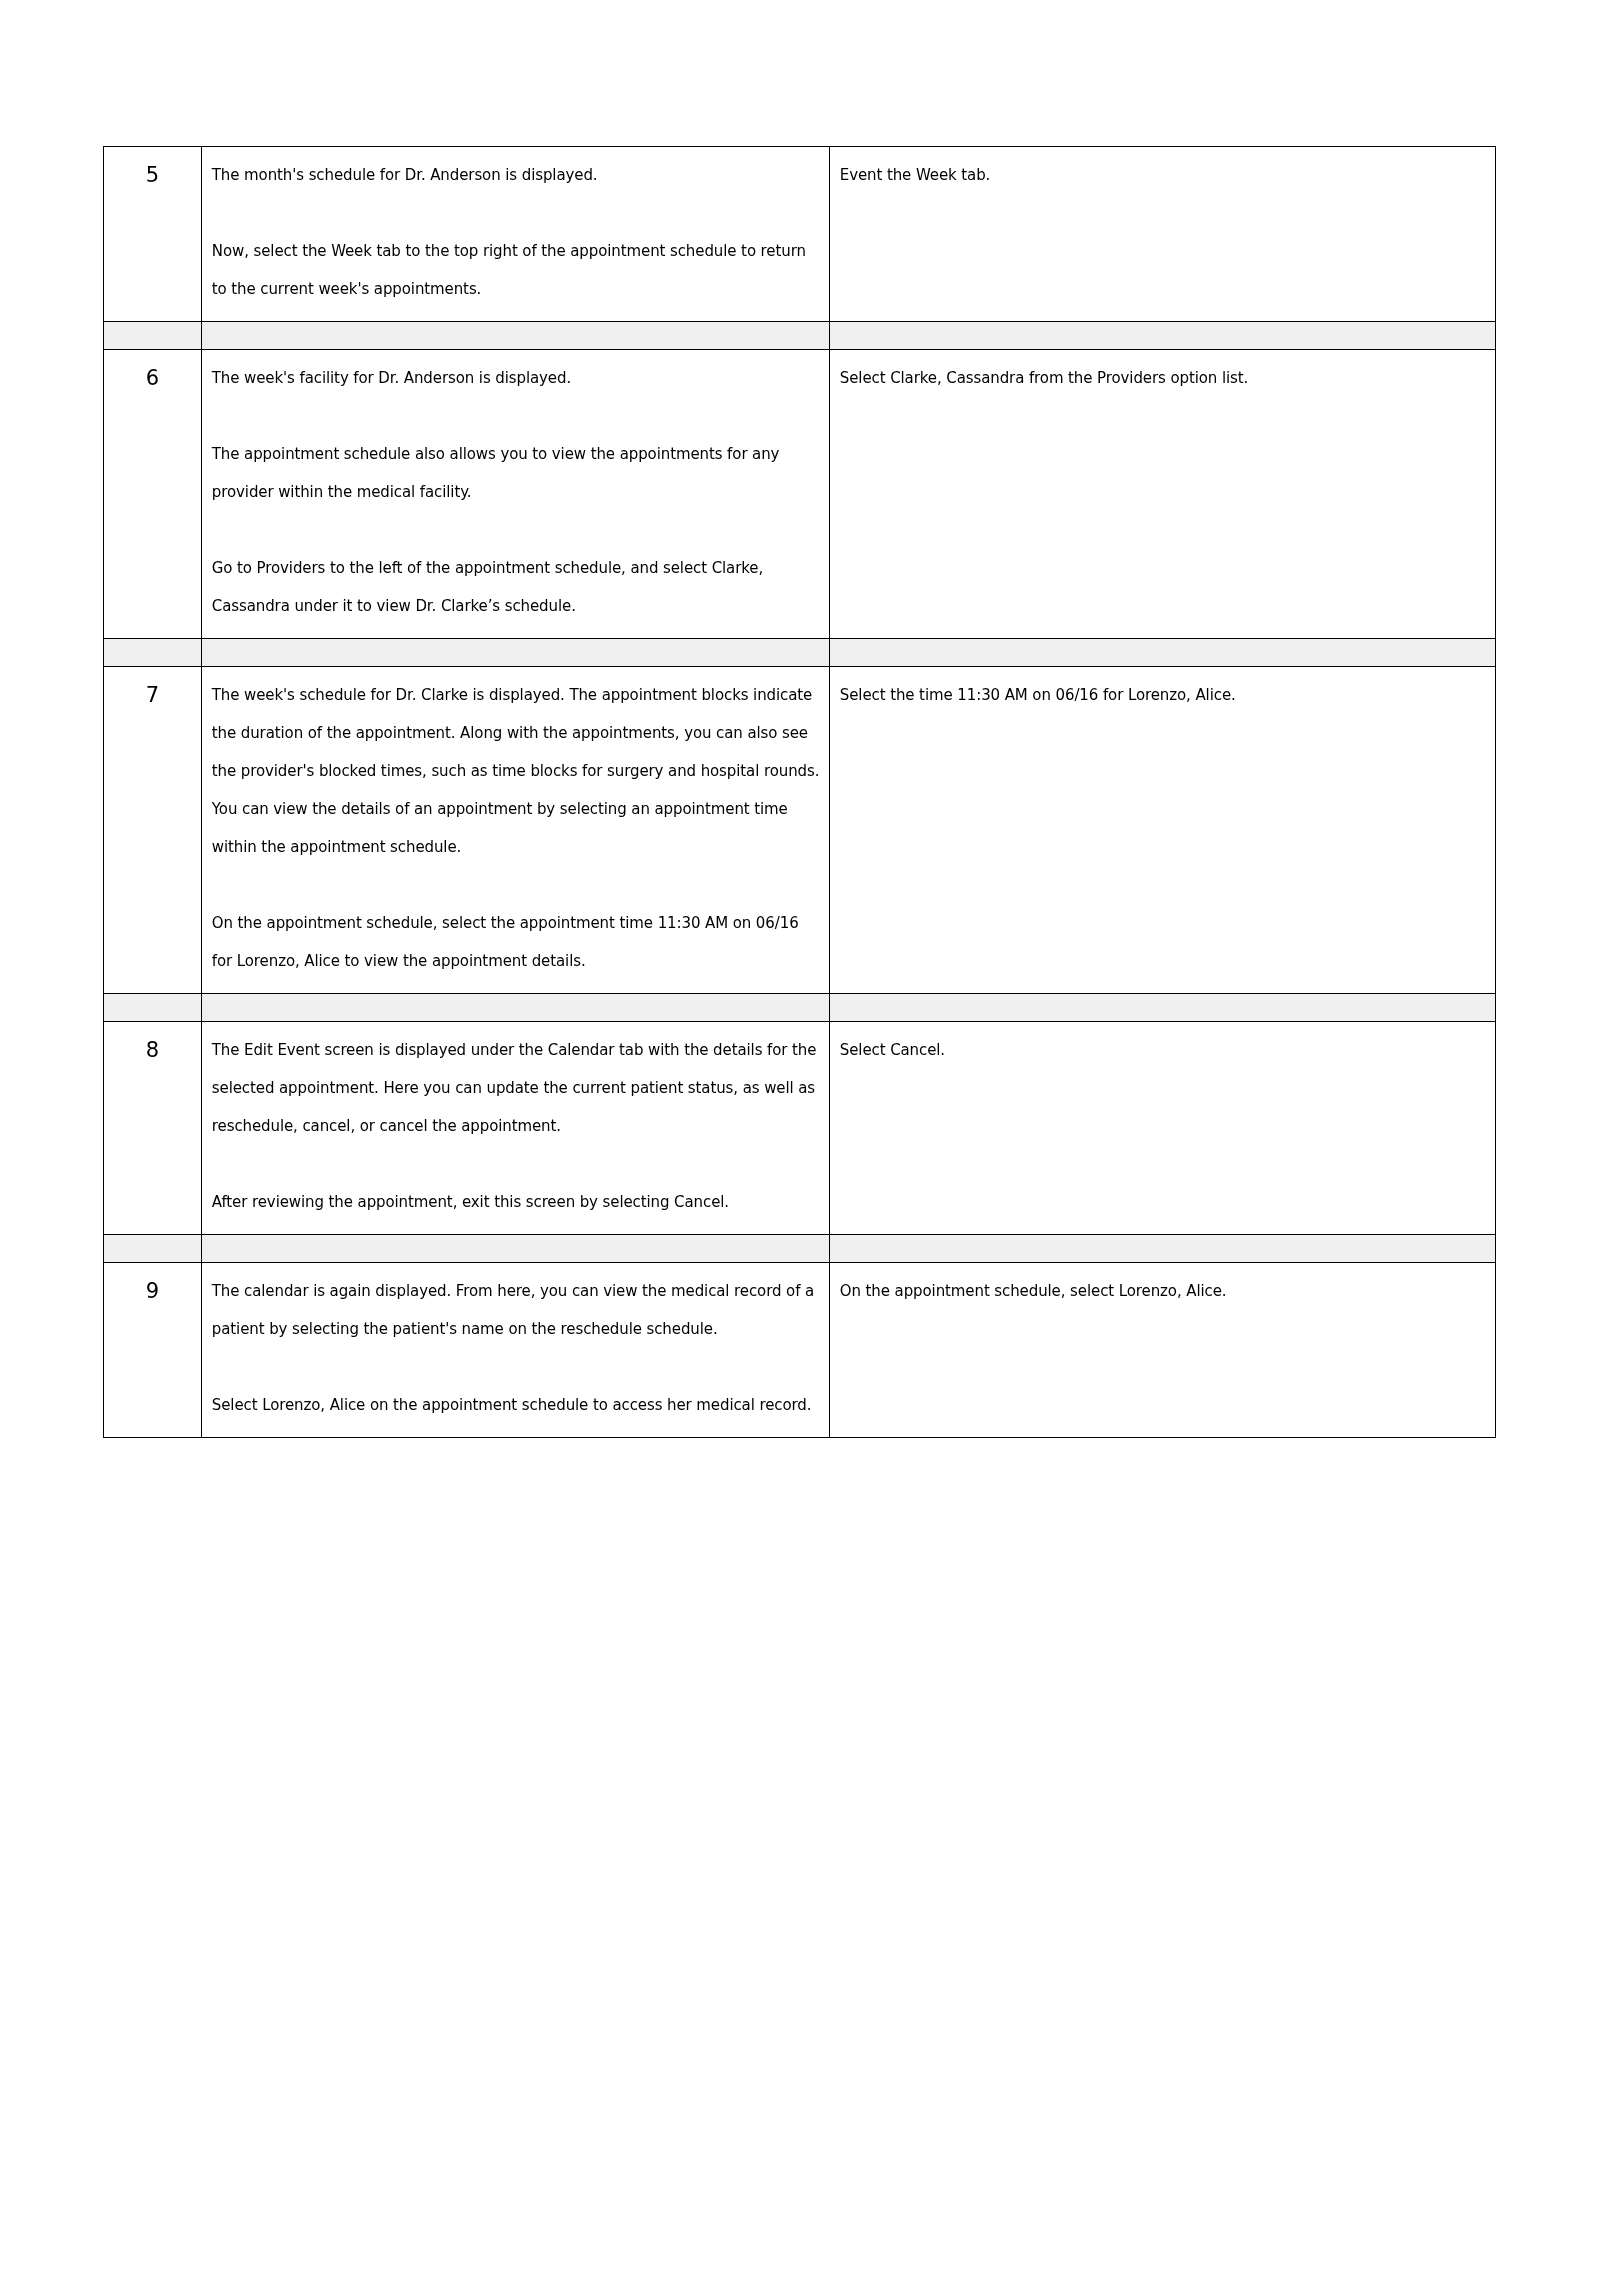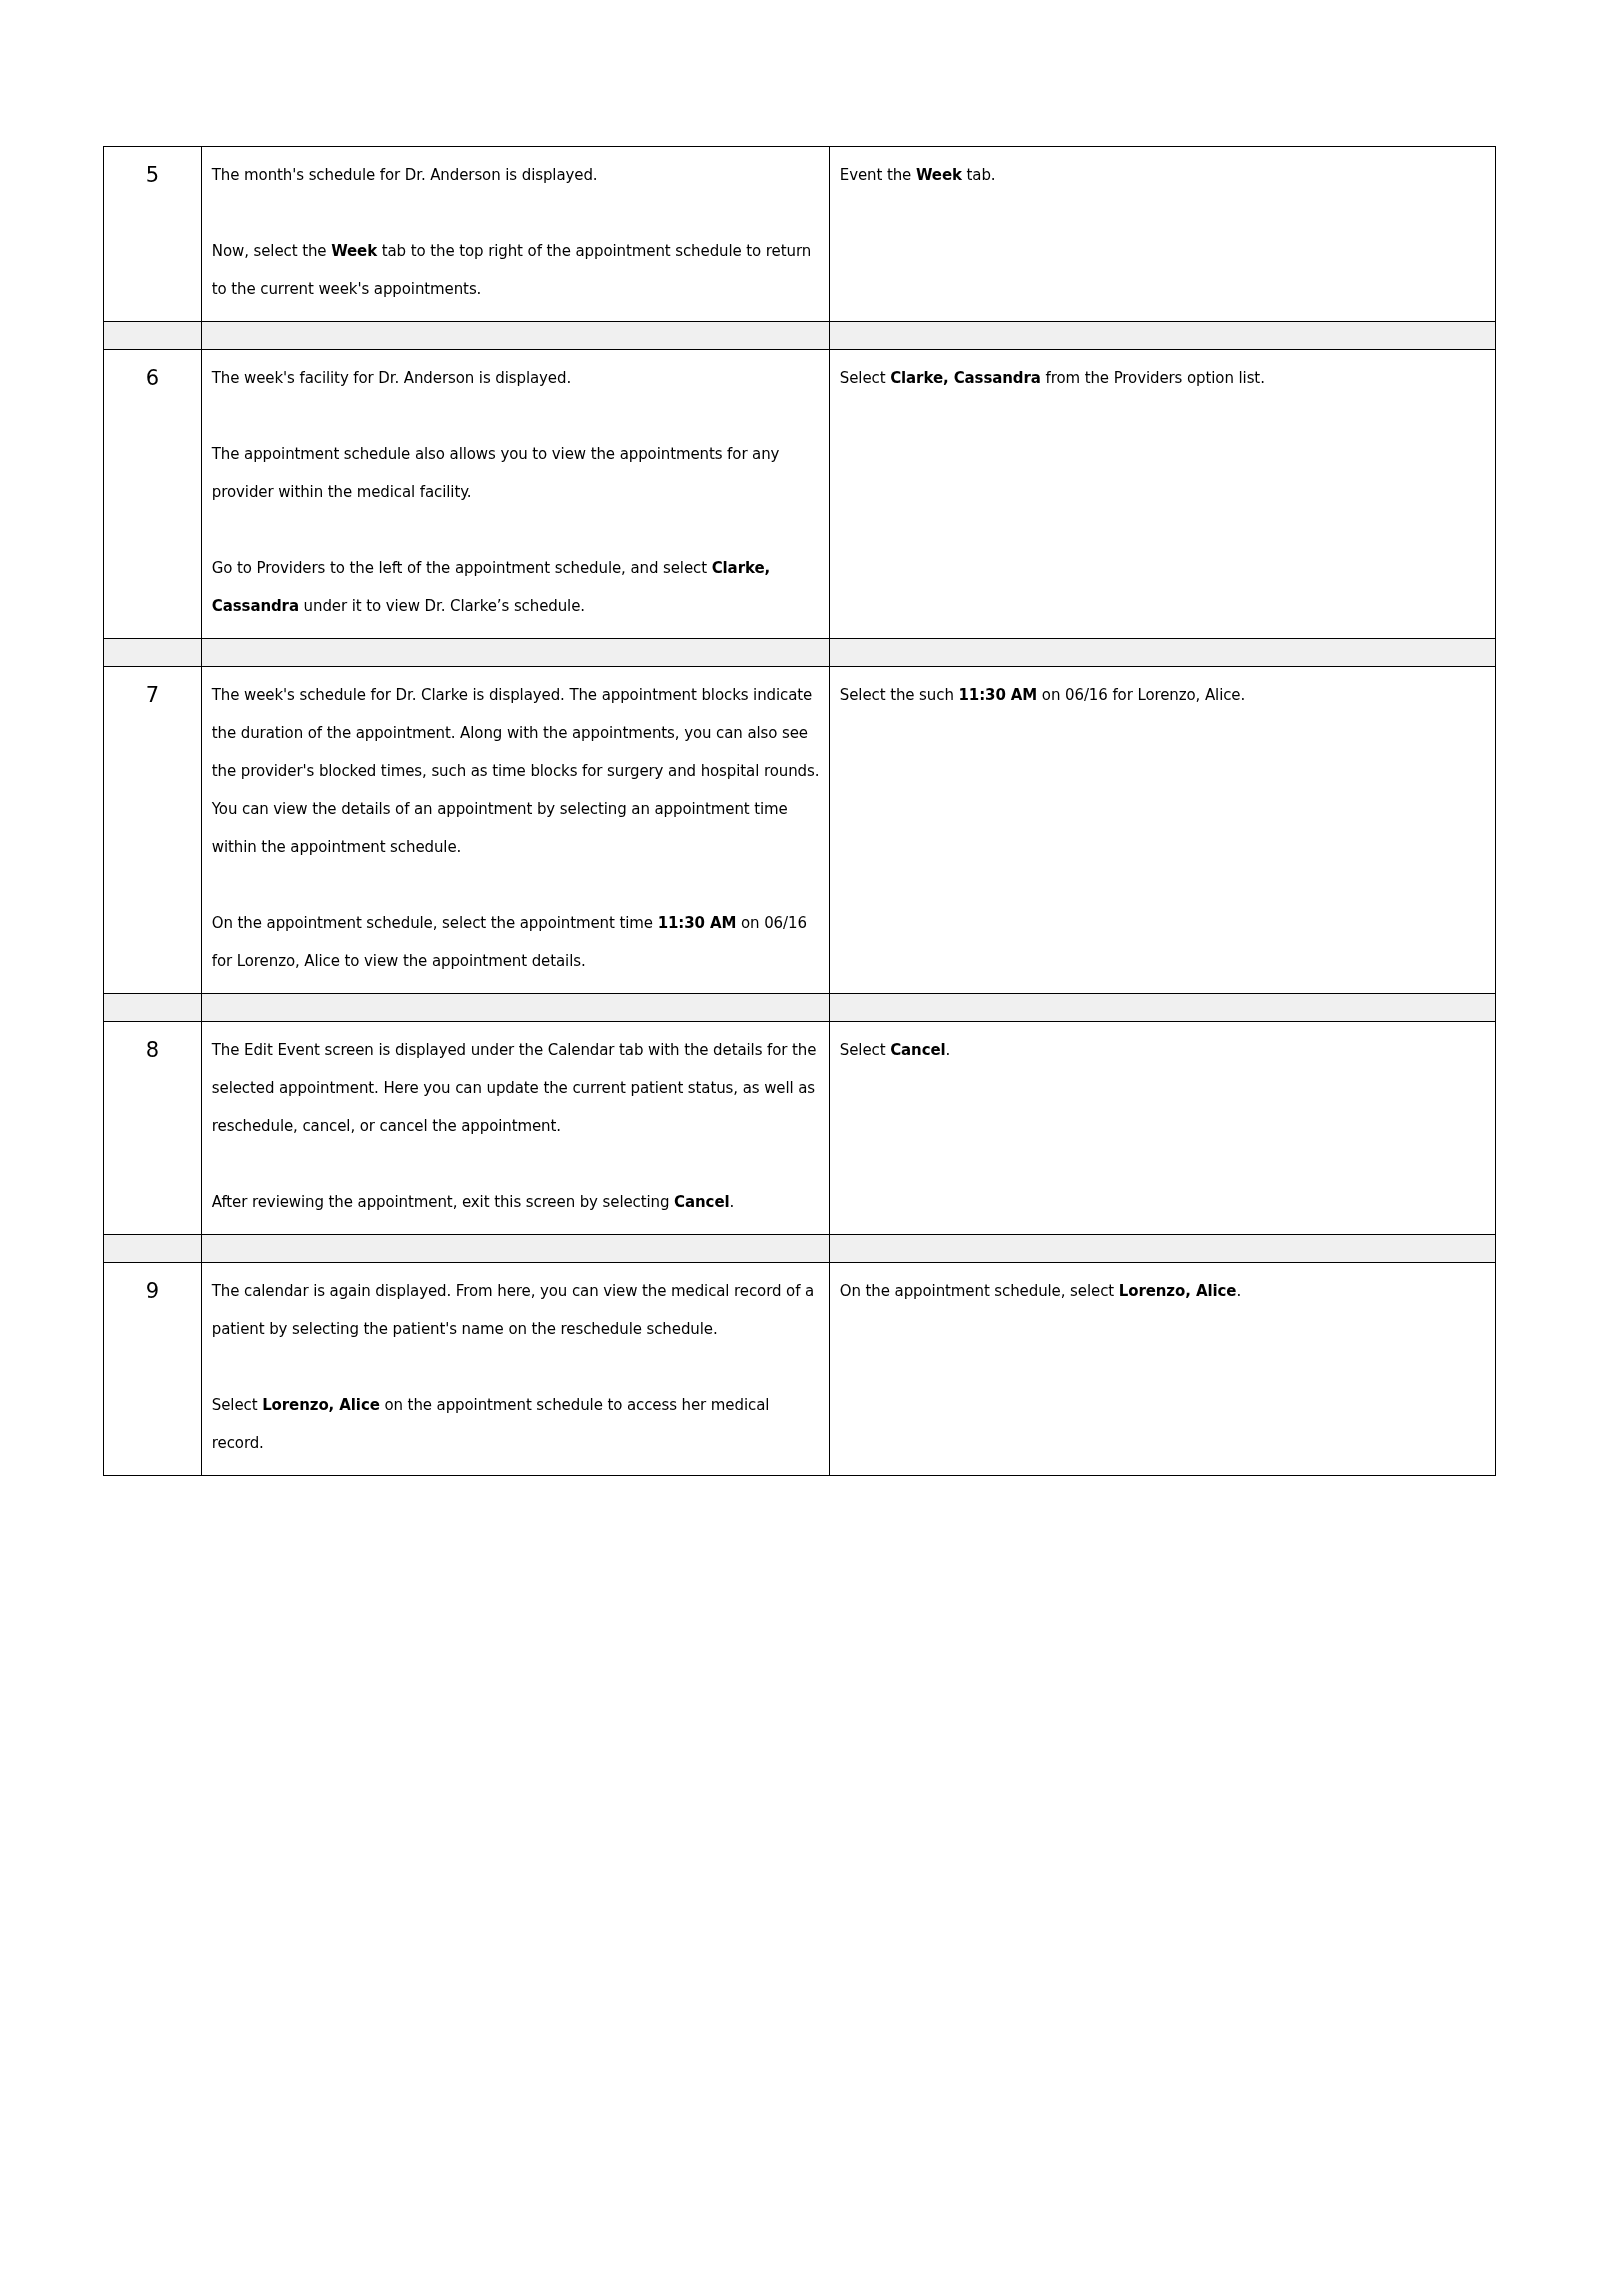--- a/index.html
+++ b/index.html
@@ -56,21 +56,21 @@
   .cell-inner p {
     margin: 0;
   }
   .cell-inner p.gap {
     margin-top: 38px;
   }
   .cell-inner .pad-bottom {
     display: block;
     height: 0;
   }
-  b, strong { font-weight: bold; }
+  b, strong { font-weight: normal; }
 
   
   tr.spacer td {
     background: #f0f0f0;
     height: 26.5px;
   }
   tr.spacer td .sp {
     display: block;
     height: 26.5px;
   }
@@ -160,21 +160,21 @@
         </td>
         <td>
           <div class="cell-inner">
             <p>The week's schedule for Dr. Clarke is displayed. The appointment blocks indicate the duration of the appointment. Along with the appointments, you can also see the provider's blocked times, such as time blocks for surgery and hospital rounds. You can view the details of an appointment  by selecting an appointment time within the appointment schedule.</p>
             <p class="gap"><span>On the appointment schedule, select the appointment time </span><b>11:30 AM</b><span> on 06/16 for Lorenzo, Alice to view the appointment details.</span></p>
             <span class="pad-bottom tail-3"></span>
           </div>
         </td>
         <td>
           <div class="cell-inner">
-            <p><span>Select the such </span><b>11:30 AM</b><span> on 06/16 for Lorenzo, Alice.</span></p>
+            <p><span>Select the time </span><b>11:30 AM</b><span> on 06/16 for Lorenzo, Alice.</span></p>
           </div>
         </td>
       </tr>
 
       <tr class="spacer">
         <td>
             <span class="sp"></span>
           </td>
         <td>
             <span class="sp"></span>

